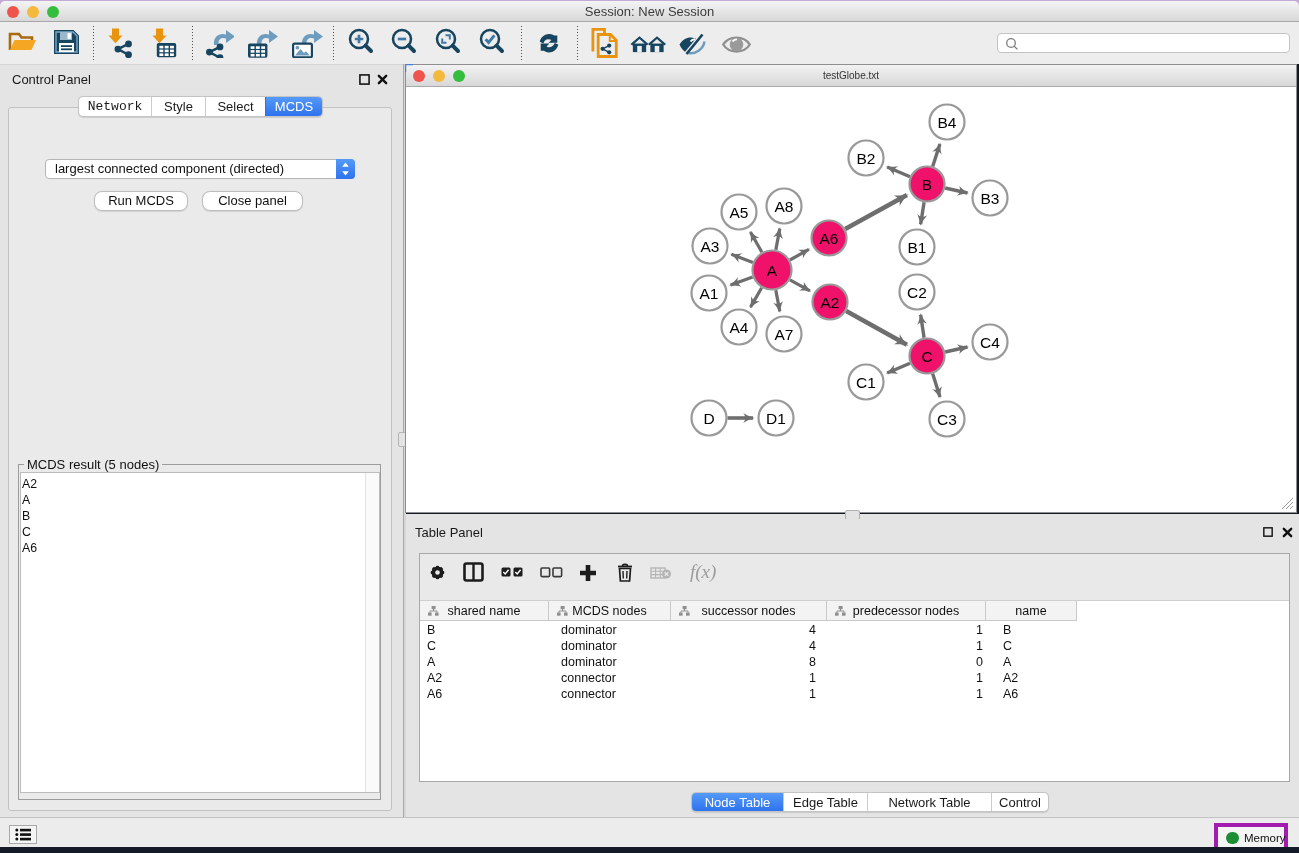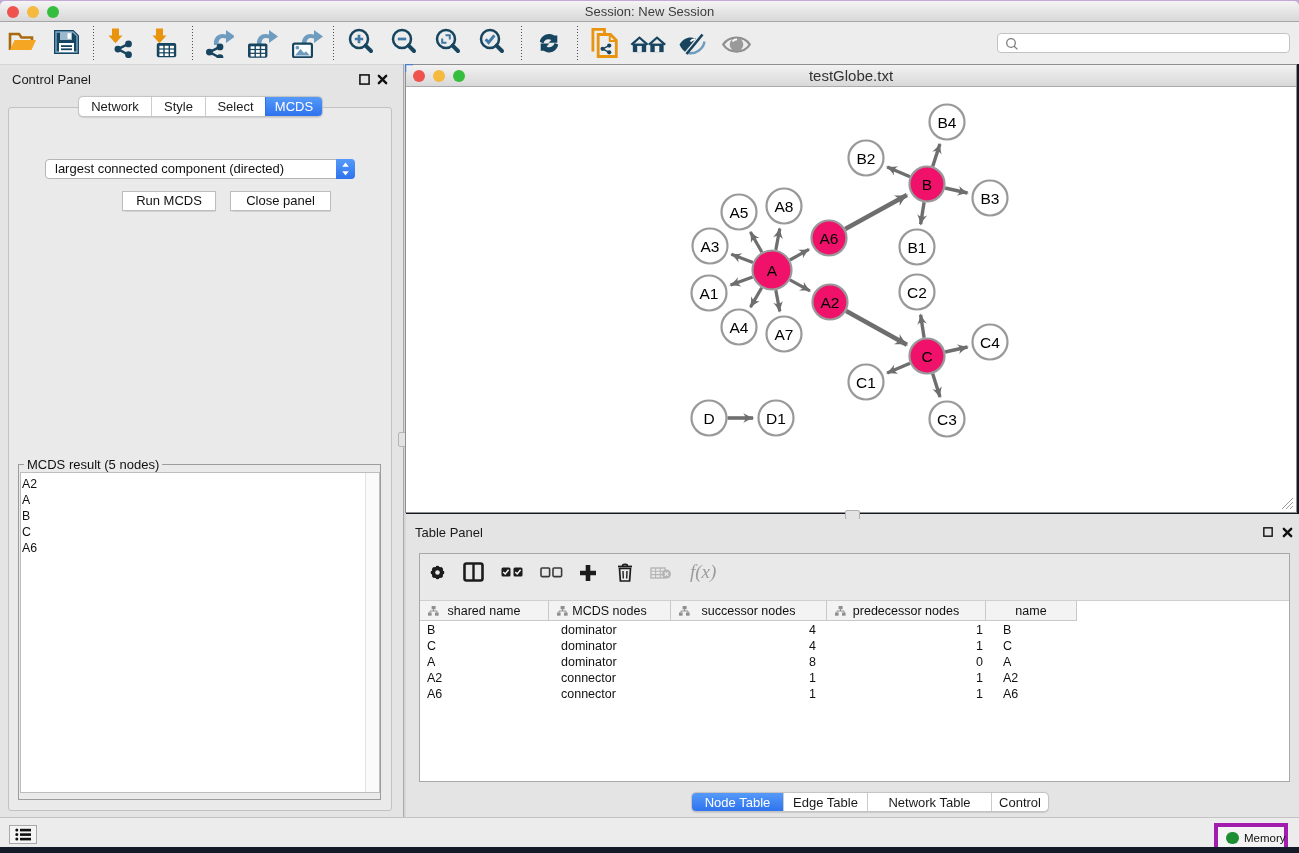--- a/index.html
+++ b/index.html
@@ -28,52 +28,52 @@
 .ptitle { font-size:13px; color:#1a1a1a; }
 #cp-inner { left:8px; top:42px; width:384px; height:704px; background:#eaeaea;
   border:1px solid #c2c2c2; border-radius:3px; }
 .seg { display:flex; height:21px; border-radius:5px; background:#fff;
   border:1px solid #c4c4c4; overflow:hidden; box-shadow:0 0.5px 1px rgba(0,0,0,.12); }
 .seg div { font-size:13px; color:#1a1a1a; text-align:center; line-height:20px;
   border-left:1px solid #cccccc; }
 .seg div:first-child { border-left:none; }
 .seg div.sel { background:linear-gradient(#559af8,#2e72ee); color:#fff; border-left-color:#2e72ee; }
 #cp-tabs { left:78px; top:31px; width:245px; }
-#cp-tabs .t1{width:72px;} #cp-tabs .t2{width:54px;} #cp-tabs .t3{width:60px;} #cp-tabs .t4{width:57px;}
+#cp-tabs .t1{width:72px;font-family:Liberation Mono, monospace;} #cp-tabs .t2{width:54px;} #cp-tabs .t3{width:60px;} #cp-tabs .t4{width:57px;}
 
 #opt-label { left:0; top:30px; width:382px; text-align:center; font-size:13px; color:#111; }
 #combo { left:36px; top:51px; width:310px; height:20px; background:#fff;
   border:1px solid #b5b5b5; border-radius:4px; font-size:13px; color:#111; line-height:18px;
   padding-left:9px; }
 #combo .cap { position:absolute; right:-1px; top:-1px; width:19px; height:20px;
   background:linear-gradient(#559af8,#2e72ee); border-radius:0 4px 4px 0; }
-.btn { background:#fff; border:1px solid #bdbdbd; border-radius:0; font-size:13px;
+.btn { background:#fff; border:1px solid #bdbdbd; border-radius:8px; font-size:13px;
   color:#111; text-align:center; line-height:18px; height:20px;
-  box-shadow:0 0.5px 1px rgba(0,0,0,.10);margin-left:28px; }
+  box-shadow:0 0.5px 1px rgba(0,0,0,.10); }
 #btn-run { left:85px; top:83px; width:94px; }
 #btn-close { left:193px; top:83px; width:101px; }
 
 #fieldset { left:9px; top:356px; width:363px; height:336px; border:1px solid #9c9c9c; }
 #fieldset .legend { position:absolute; left:5px; top:-8px; background:#eaeaea;
   font-size:13px; color:#111; padding:0 3px; }
 #fs-list { position:absolute; left:1px; top:7px; width:360px; height:321px; background:#fff;
   border:1px solid #bdbdbd; font-size:12.3px; color:#111; line-height:16px; padding:3px 0 0 1px; }
 #fs-scroll { position:absolute; right:0px; top:0px; width:14px; height:319px; background:#fafafa;
   border-left:1px solid #e3e3e3; }
 
 
 #vdivider { left:403px; top:64px; width:3px; height:753px; background:#d6d6d6; border-left:1px solid #a9a9a9; }
 #vgrip { left:398px; top:432px; width:11px; height:15px; background:#e3e3e3; border:1px solid #b5b5b5; border-radius:2px; }
 
 
 #netwin { left:405px; top:64px; width:892px; height:449px; background:#fff;
   border:1px solid #8f8f8f; }
 #nettitle { left:0; top:0; width:890px; height:22px;
   background:linear-gradient(#f2f2f2,#d8d8d8); border-bottom:1px solid #aaa; }
-#nettitle .title { width:100%; text-align:center; font-size:15px; color:#333; line-height:22px; }
+#nettitle .title { width:100%; text-align:center; font-size:10px; color:#333; line-height:22px; }
 
 
 #gap { left:406px; top:514px; width:893px; height:5px; background:#e4e4e4; }
 #hgrip { left:845px; top:510px; width:15px; height:10px; background:#e3e3e3; border:1px solid #b0b0b0; border-radius:2px;}
 #tpanel { left:406px; top:519px; width:893px; height:298px; background:#e4e4e4; }
 #tbox { left:13px; top:34px; width:871px; height:229px; background:#ffffff; border:1px solid #a8a8a8; }
 #ttoolbar { left:0; top:0; width:869px; height:47px; background:#e9e9e9; border-bottom:1px solid #cfcfcf;}
 #thead { left:0; top:47px; width:869px; height:20px; }
 #thead .hc { position:absolute; top:0; height:20px; border-right:1px solid #c9c9c9; border-bottom:1px solid #c9c9c9; background:#f3f3f3;
   font-size:12.5px; color:#111; text-align:center; line-height:20px; }

